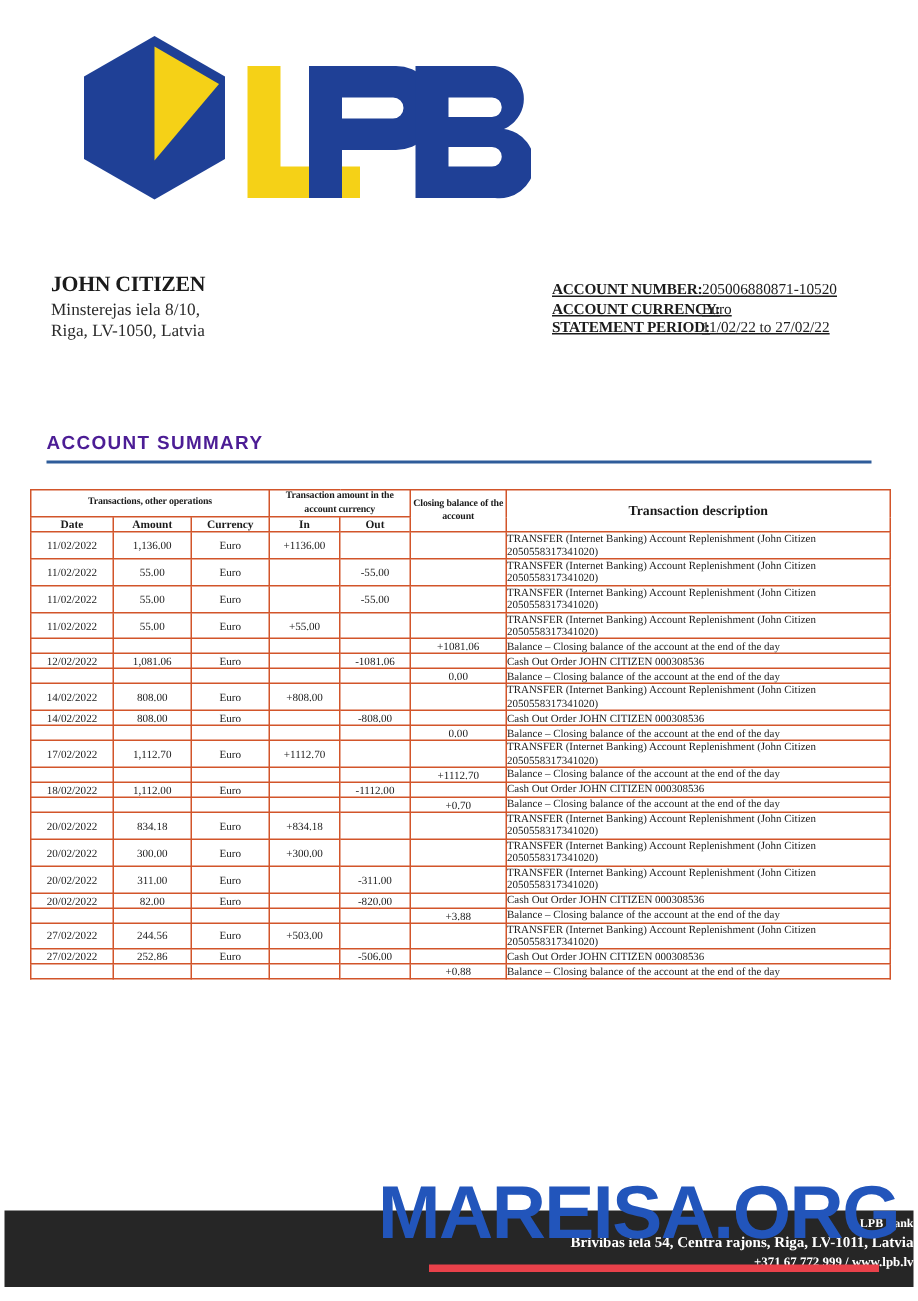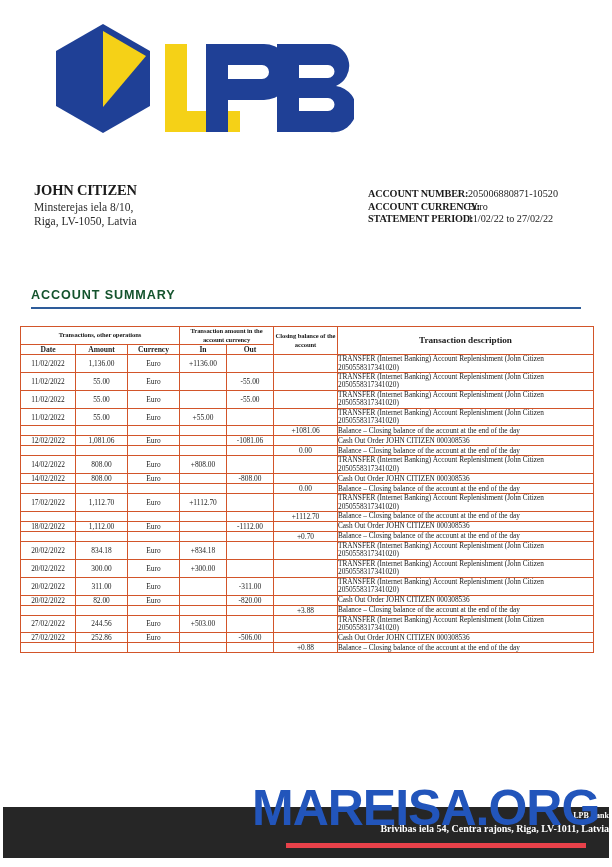--- a/index.html
+++ b/index.html
@@ -48,20 +48,21 @@
   }
 
   .acct {
     position: absolute;
     left: 368px;
     top: 188px;
     width: 238px;
     font-size: 10.2px;
     line-height: 12.6px;
     color: #1b1b1b;
+    text-decoration: underline;
   }
   .acct-row { display: flex; }
   .acct-label {
     width: 100px;
     font-weight: bold;
     letter-spacing: -0.15px;
     white-space: nowrap;
   }
   .acct-value {
     flex: 1;
@@ -73,21 +74,21 @@
     position: absolute;
     left: 31px;
     top: 288px;
     width: 550px;
   }
   .section-title {
     font-family: "Liberation Sans", sans-serif;
     font-weight: bold;
     font-size: 12.6px;
     letter-spacing: 0.9px;
-    color: #14532d;
+    color: #4c1d95;
     margin: 0 0 5px 0;
   }
   .section-rule {
     height: 2px;
     background: #2e5c9a;
     width: 550px;
   }
 
   
   .tbl-wrap {
@@ -474,16 +475,17 @@
           <td class="c-desc">Balance – Closing balance of the account at the end of the day</td>
         </tr>
       </tbody>
   </table>
 </div>
 
 <div class="footer-bar"></div>
 <div class="footer-text">
   <div class="footer-line1">LPB Bank</div>
   <div class="footer-line2">Brivibas iela 54, Centra rajons, Riga, LV-1011, Latvia</div>
+  <div class="footer-line3">+371 67 772 999 / www.lpb.lv</div>
 </div>
 
 <div class="wm-strike"></div>
 <div class="watermark">MAREISA.ORG</div>
 
 </body></html>

